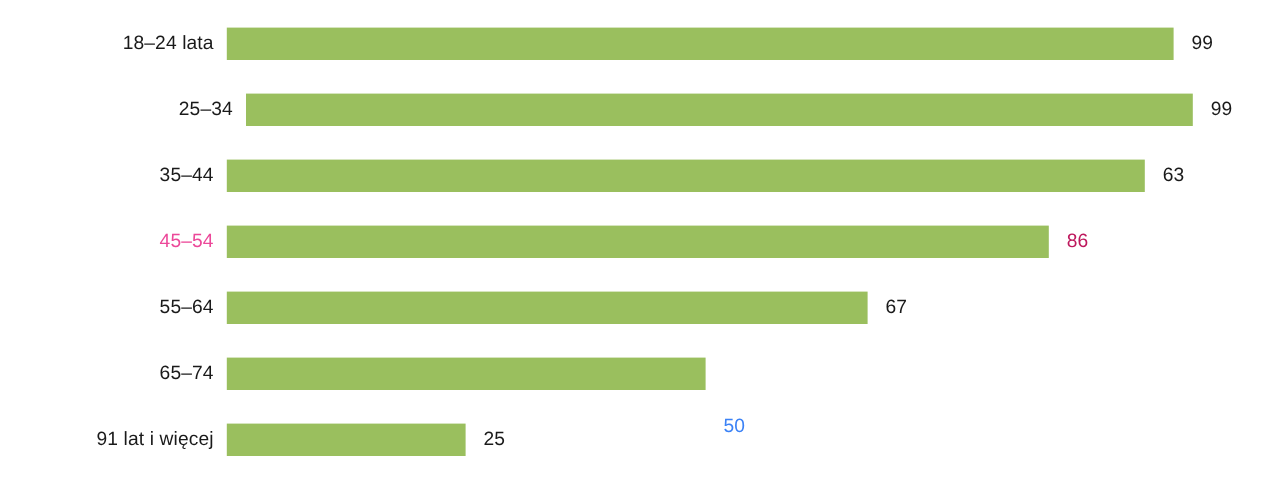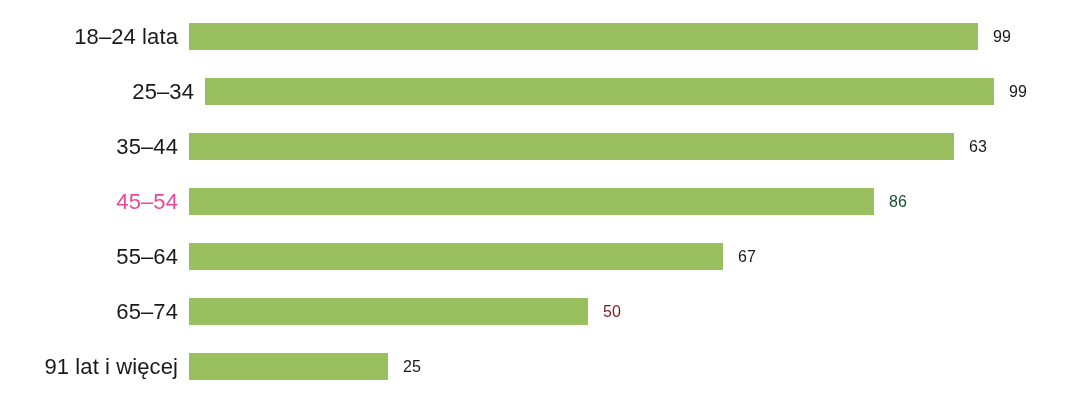--- a/index.html
+++ b/index.html
@@ -27,21 +27,21 @@
     display: block;
   }
   .cat-label {
     position: absolute;
     left: 0;
     top: 0;
     width: 178px;
     height: 27px;
     line-height: 27px;
     text-align: right;
-    font-size: 22px;
+    font-size: 16px;
     color: #1a1a1a;
     white-space: nowrap;
     letter-spacing: 0.1px;
   }
   .bar {
     position: absolute;
     top: 0;
     left: 189px;
     height: 27px;
     background: #9abf5e;
@@ -71,30 +71,30 @@
       <div class="value-label" style="left: 993px; height: 27px; line-height: 27px; color: rgb(26, 26, 26);">99</div>
     </div>
     <div class="row" style="top: 133px; height: 27px; border-radius: 12px;">
       <div class="cat-label" style="width: 178px; height: 27px; line-height: 27px; color: rgb(26, 26, 26);">35–44</div>
       <div class="bar" style="left: 189px; width: 765px; height: 27px; background: rgb(154, 191, 94);"></div>
       <div class="value-label" style="left: 969px; height: 27px; line-height: 27px; color: rgb(26, 26, 26);">63</div>
     </div>
     <div class="row" style="top: 188px; height: 27px;">
       <div class="cat-label" style="width: 178px; height: 27px; line-height: 27px; color: #ec4899;">45–54</div>
       <div class="bar" style="left: 189px; width: 685px; height: 27px; background: rgb(154, 191, 94);"></div>
-      <div class="value-label" style="left: 889px; height: 27px; line-height: 27px; color: #14532d;">86</div>
+      <div class="value-label" style="left: 889px; height: 27px; line-height: 27px; color: #be185d;">86</div>
     </div>
     <div class="row" style="top: 243px; height: 27px; padding-left: 31px;">
       <div class="cat-label" style="width: 178px; height: 27px; line-height: 27px; color: rgb(26, 26, 26);">55–64</div>
       <div class="bar" style="left: 189px; width: 534px; height: 27px; background: rgb(154, 191, 94);"></div>
       <div class="value-label" style="left: 738px; height: 27px; line-height: 27px; color: rgb(26, 26, 26); text-align: center;">67</div>
     </div>
     <div class="row" style="top: 298px; height: 27px;">
       <div class="cat-label" style="width: 178px; height: 27px; line-height: 27px; color: rgb(26, 26, 26);">65–74</div>
       <div class="bar" style="left: 189px; width: 399px; height: 27px; background: rgb(154, 191, 94);"></div>
-      <div class="value-label" style="left: 603px; height: 27px; line-height: 27px; color: #7f1d1d;">50</div>
+      <div class="value-label" style="left: 603px; height: 27px; line-height: 27px; color: #3b82f6; margin-top: 44px;">50</div>
     </div>
     <div class="row" style="top: 353px; height: 27px;">
       <div class="cat-label" style="width: 178px; height: 27px; line-height: 27px; color: rgb(26, 26, 26);">91 lat i więcej</div>
       <div class="bar" style="left: 189px; width: 199px; height: 27px; background: rgb(154, 191, 94);"></div>
       <div class="value-label" style="left: 403px; height: 27px; line-height: 27px; color: rgb(26, 26, 26);">25</div>
     </div>
   </div>
 
 </body></html>

